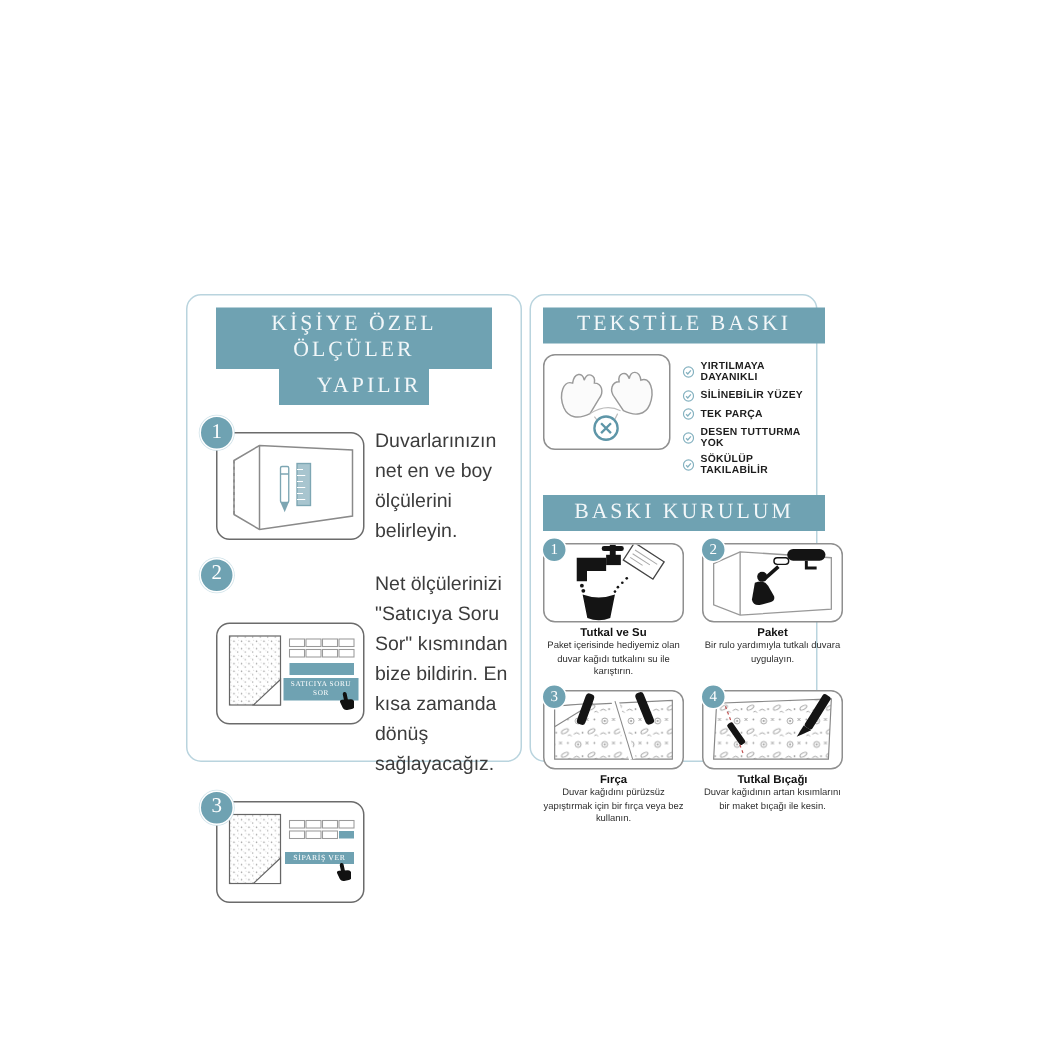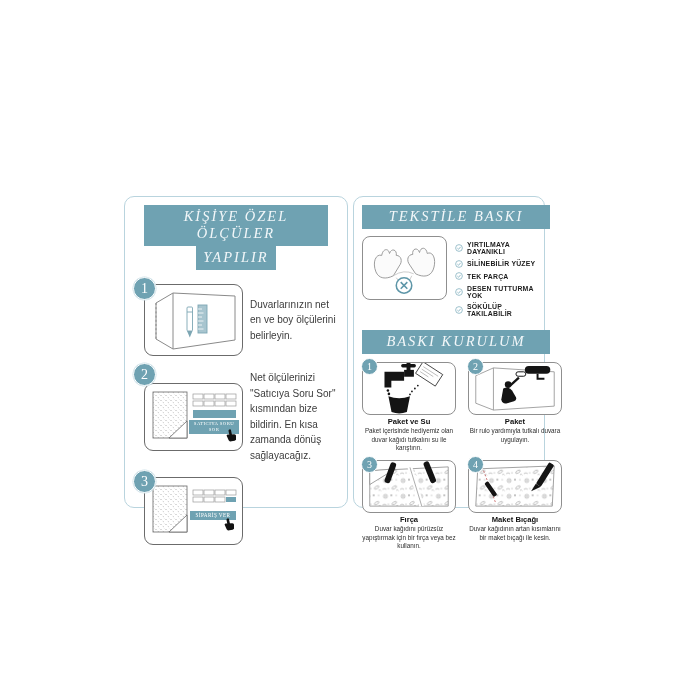--- a/index.html
+++ b/index.html
@@ -6,35 +6,35 @@
   .canvas{position:relative;width:700px;height:700px;background:#fff;overflow:hidden;
           font-family:"Liberation Sans",sans-serif;color:#333;}
   .sheet{position:absolute;top:196px;left:124px;display:flex;gap:5px;}
   .panel{box-sizing:border-box;height:312px;border:1.5px solid #b9d4de;border-radius:10px;
          background:#fff;padding:6px 8px;}
   .panel.left{width:224px;}
   .panel.right{width:192px;}
 
   .tbox{background:#6fa2b2;color:#f2f7f9;text-align:center;
         font-family:"Liberation Serif",serif;font-size:14.5px;letter-spacing:2px;
-        padding:3px 0 4px;font-style:italic;}
+        padding:3px 0 4px;}
   .tbox.l1{width:184px;margin:2px auto 0;}
-  .tbox.l2{width:80px;margin:0 auto;}
+  .tbox.l2{width:80px;margin:0 auto;padding-left:20px;}
   .tbox.r{width:188px;margin:2px auto 0;}
 
   
   .lstep{position:relative;display:flex;align-items:center;margin-top:14px;padding-left:2px;}
   .badge{position:absolute;top:-7px;left:0;width:21px;height:21px;border-radius:50%;
          background:#6fa2b2;border:1.5px solid #fff;box-shadow:0 0 0 0.5px #cfe2e9;
          color:#fff;font-family:"Liberation Serif",serif;font-size:14px;
          display:flex;align-items:center;justify-content:center;z-index:2;}
   .lill{position:relative;box-sizing:border-box;width:99px;height:68px;margin-left:9px;
         border:1.2px solid #6b6b6b;border-radius:9px;background:#fff;flex:none;overflow:hidden;}
   .lill.tall{height:72px;}
-  .ltext{margin-left:7px;font-size:10px;line-height:1.55;color:#3c3c3c;width:92px;}
+  .ltext{margin-left:7px;font-size:13px;line-height:1.55;color:#3c3c3c;width:92px;}
 
   .mini-btn{position:absolute;background:#6fa2b2;color:#fff;text-align:center;
             font-family:"Liberation Serif",serif;letter-spacing:.4px;z-index:2;}
   .mini-btn.ask{right:3px;top:36px;width:50px;font-size:4.8px;line-height:1.25;padding:1.5px 0;}
   .mini-btn.order{right:6px;top:33px;width:46px;font-size:5.2px;line-height:1.3;padding:1px 0;}
   .cursor{position:absolute;z-index:3;}
   .cursor.c2{right:6px;top:45px;}
   .cursor.c3{right:8px;top:40px;}
 
   
@@ -255,21 +255,21 @@
                 <path d="M57 8 h18 M57 11 h14 M57 14 h10" stroke="#aaa" stroke-width="0.7"></path>
               </g>
               <g fill="#141414">
                 <circle cx="55" cy="23" r="0.9"></circle>
                   <circle cx="52" cy="26" r="0.9"></circle>
                 <circle cx="49" cy="29" r="0.9"></circle>
                   <circle cx="47" cy="32" r="0.9"></circle>
               </g>
             </svg>
           </div>
-          <div class="rtitle">Paket ve Su</div>
+          <div class="rtitle">Tutkal ve Su</div>
           <div class="rcap">Paket içerisinde hediyemiz olan duvar kağıdı tutkalını su ile karıştırın.</div>
         </div>
 
         <div class="rstep">
           <div class="rbadge">2</div>
           <div class="rill">
             <svg viewBox="0 0 92 52" width="92" height="51">
               <g fill="none" stroke="#999" stroke-width="0.9">
                 <path d="M6 13 L24 5 L86 9 L86 44 L24 48 L6 41 Z"></path>
                 <path d="M24 5 L24 48"></path>
@@ -316,20 +316,20 @@
               <path d="M14 10 L26 42" stroke="#c05050" stroke-width="0.8" stroke-dasharray="2 2"></path>
               <g transform="rotate(32 74 18)" fill="#141414">
                 <rect x="71" y="0" width="6" height="26" rx="1.5"></rect>
                 <path d="M71 26 L77 26 L71 35 Z"></path>
               </g>
               <g transform="rotate(-35 22 30)" fill="#141414">
                 <rect x="20" y="20" width="4.5" height="17" rx="1.5"></rect>
               </g>
             </svg>
           </div>
-          <div class="rtitle">Maket Bıçağı</div>
+          <div class="rtitle">Tutkal Bıçağı</div>
           <div class="rcap">Duvar kağıdının artan kısımlarını bir maket bıçağı ile kesin.</div>
         </div>
       </div>
     </div>
 
   </div>
 </div>
 
 </body></html>

